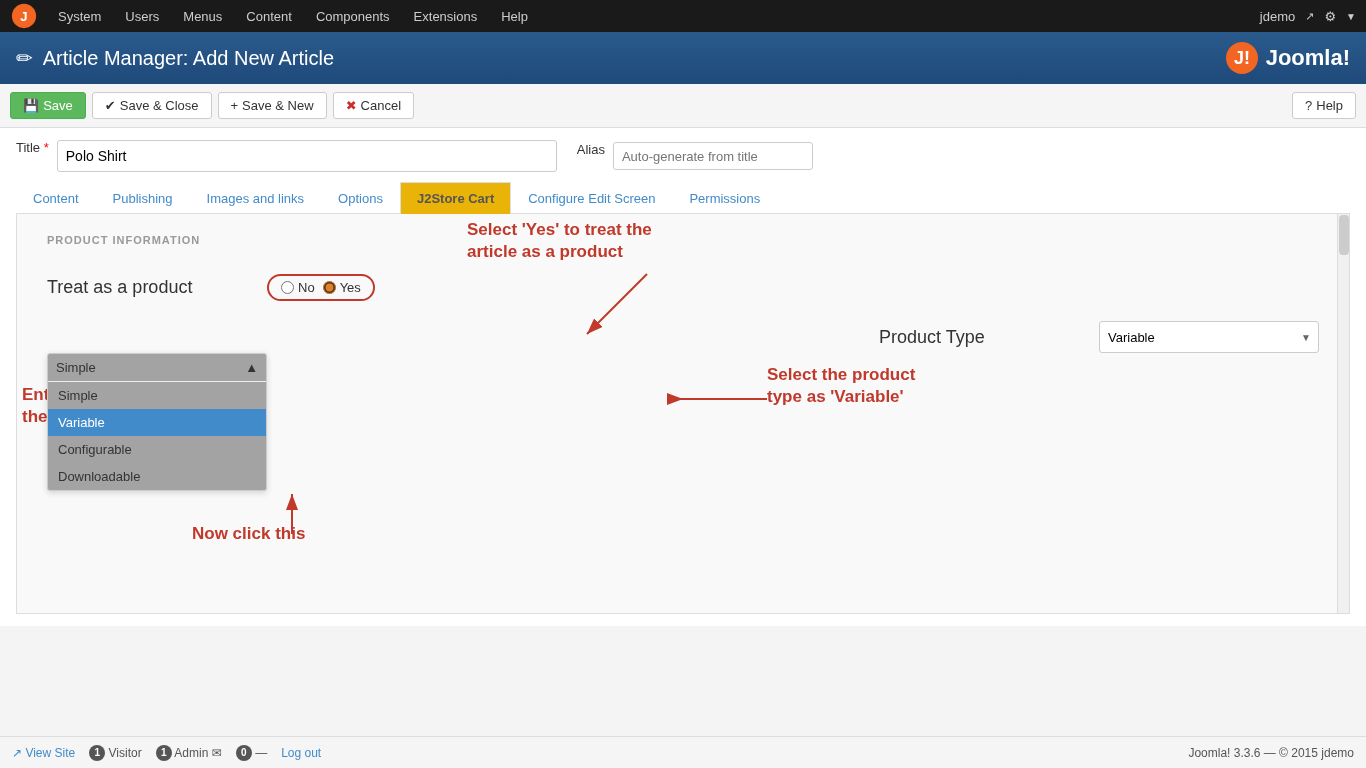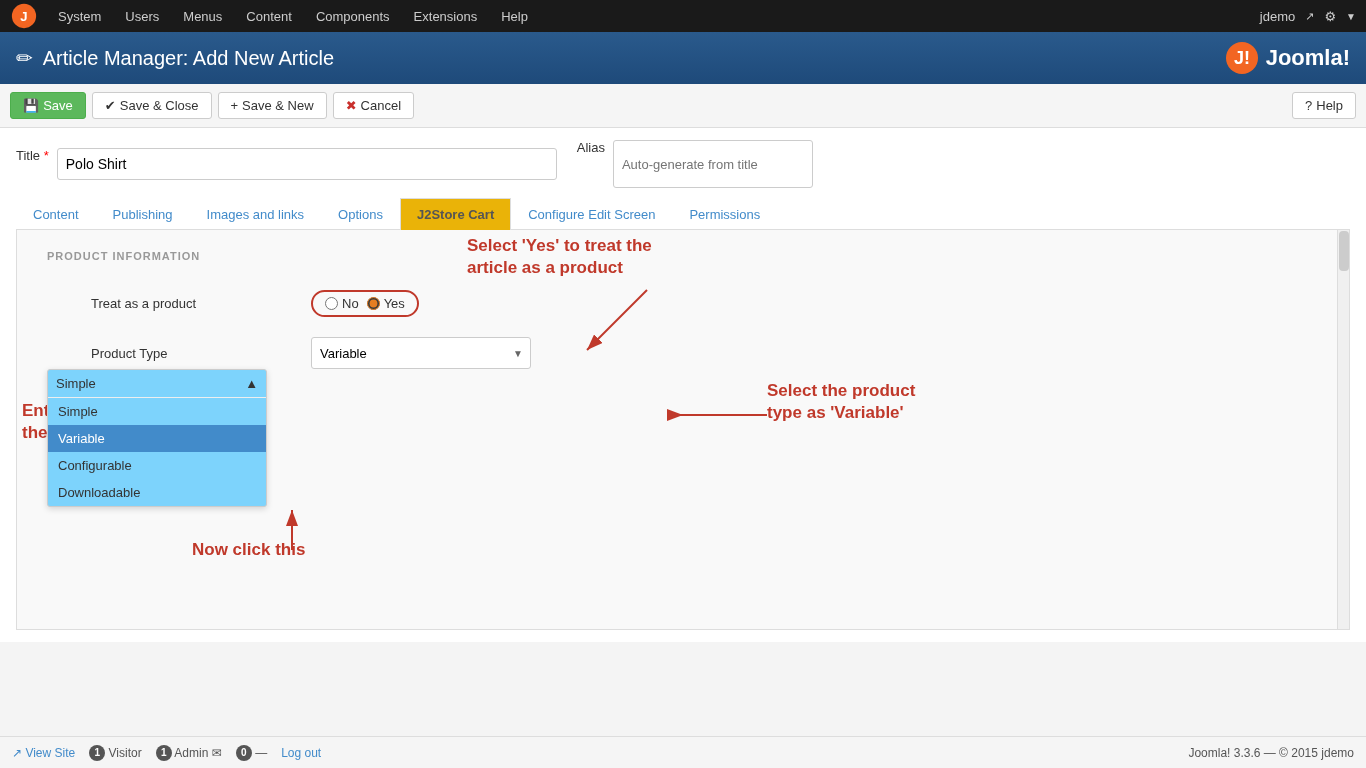--- a/index.html
+++ b/index.html
@@ -151,21 +151,21 @@
     .title-input {
       width: 500px;
       height: 32px;
       border: 1px solid #ccc;
       border-radius: 3px;
       padding: 4px 8px;
       font-size: 14px;
     }
     .alias-input {
       width: 200px;
-      height: 48px;
+      height: 28px;
       border: 1px solid #ccc;
       border-radius: 3px;
       padding: 4px 8px;
       font-size: 13px;
       color: #999;
     }
 
     
     .tabs-bar {
       display: flex;
@@ -214,23 +214,22 @@
       padding-bottom: 8px;
     }
     .form-row {
       display: flex;
       align-items: center;
       margin-bottom: 20px;
       gap: 20px;
     }
     .form-label {
       width: 200px;
-      font-size: 13px;
+      font-size: 18px;
       color: #333;
-      margin-left: 44px;
     }
     .form-control-area {
       display: flex;
       align-items: center;
       gap: 10px;
     }
 
     
     .radio-group {
       display: flex;
@@ -269,21 +268,21 @@
       padding-right: 24px;
       font-size: 13px;
       background: #fff;
       appearance: none;
       -webkit-appearance: none;
     }
 
     
     .dropdown-list {
       position: absolute;
-      background: #7dd3fc;
+      background: #a3a3a3;
       border: 1px solid #ccc;
       border-radius: 3px;
       width: 220px;
       z-index: 100;
       box-shadow: 0 2px 6px rgba(0,0,0,0.15);
     }
     .dropdown-list .dropdown-header {
       display: flex;
       align-items: center;
       justify-content: space-between;
@@ -483,21 +482,21 @@
                 <label for="treat-no">No</label>
               </div>
               <div class="radio-option">
                 <input type="radio" name="treat" id="treat-yes" checked="" style="accent-color: rgb(230, 126, 34);">
                 <label for="treat-yes">Yes</label>
               </div>
             </div>
           </div>
         </div>
 
-        <div class="form-row" style="position:relative;">
+        <div class="form-row" style="position:relative;justify-content:flex-end;">
           <div class="form-label">Product Type</div>
           <div class="form-control-area">
             <div class="select-wrapper">
               <select>
                 <option>Simple</option>
                 <option>Simple</option>
                 <option selected="">Variable</option>
                 <option>Configurable</option>
                 <option>Downloadable</option>
               </select>

